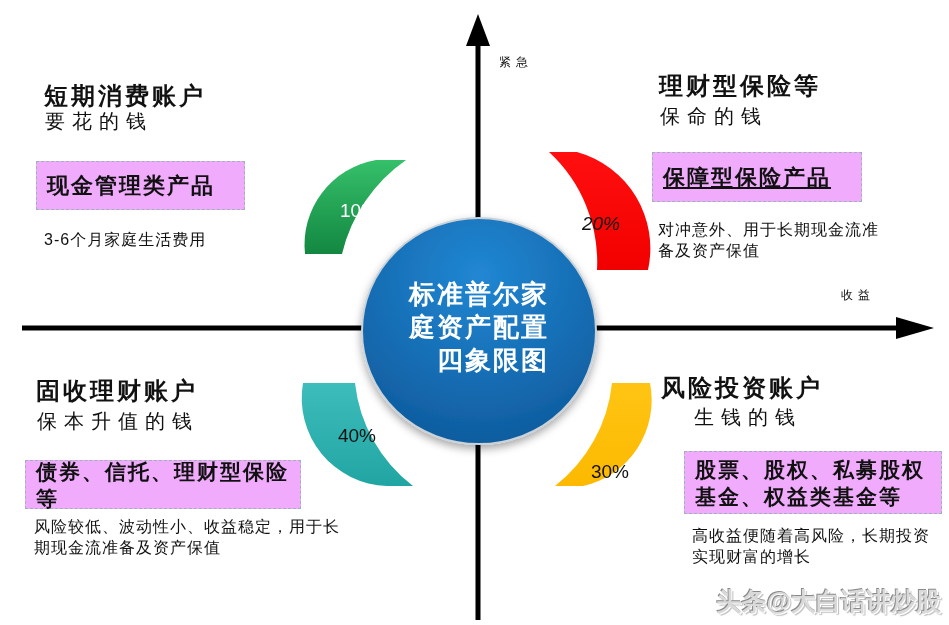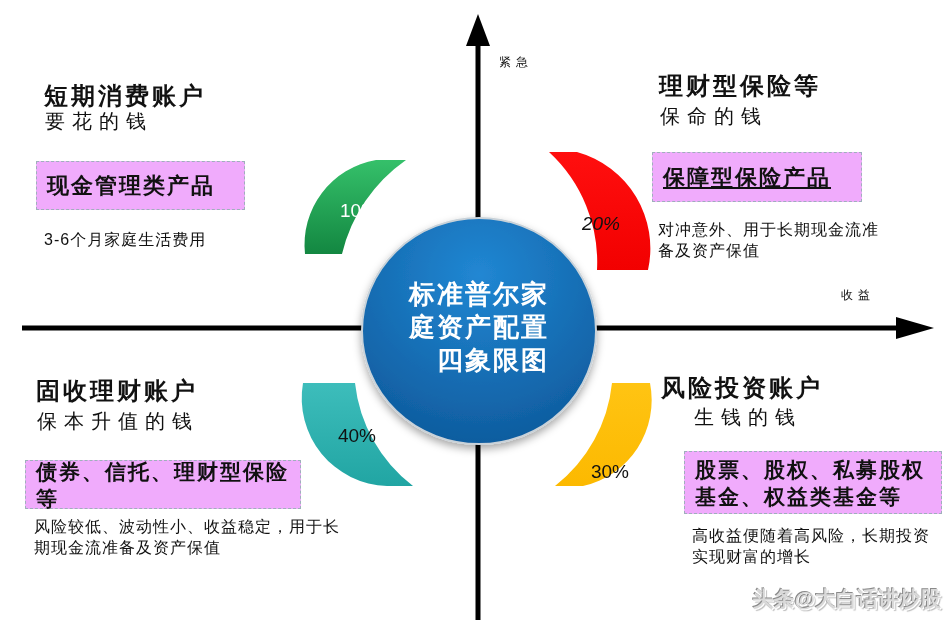--- a/index.html
+++ b/index.html
@@ -12,21 +12,21 @@
   .q-box{border:1px dashed #9fb0bb;background:#f0abfc;display:flex;align-items:center;
          padding:2px 10px;box-sizing:border-box;}
   .q-box .q-product{font-size:22px;font-weight:bold;letter-spacing:2px;line-height:27px;}
   .q-note{font-size:16px;letter-spacing:1px;line-height:21px;}
   .pct{font-size:19px;transform:translate(-50%,-50%);white-space:nowrap;}
   .pct--light{color:#ffffff;}
   .pct--dark{color:#111111;}
   .axis-label{font-size:12px;letter-spacing:5px;white-space:nowrap;}
   .circle-title{width:185px;text-align:right;color:#ffffff;font-size:26px;font-weight:bold;
                 letter-spacing:2px;line-height:33px;white-space:pre-line;}
-  .watermark{width:250px;text-align:right;font-size:21px;font-weight:bold;color:#d9d9d9;
+  .watermark{width:250px;text-align:right;font-size:25px;font-weight:bold;color:#d9d9d9;
              text-shadow:-1px -1px 0 #8a8a8a, 1px 1px 0 #ffffff, 2px 2px 1px #bdbdbd;
              white-space:nowrap;}
 </style>
 </head>
 <body>
 
 <div class="canvas">
 
   <svg class="diagram-svg" width="949" height="625" viewBox="0 0 949 625">
     <defs>

